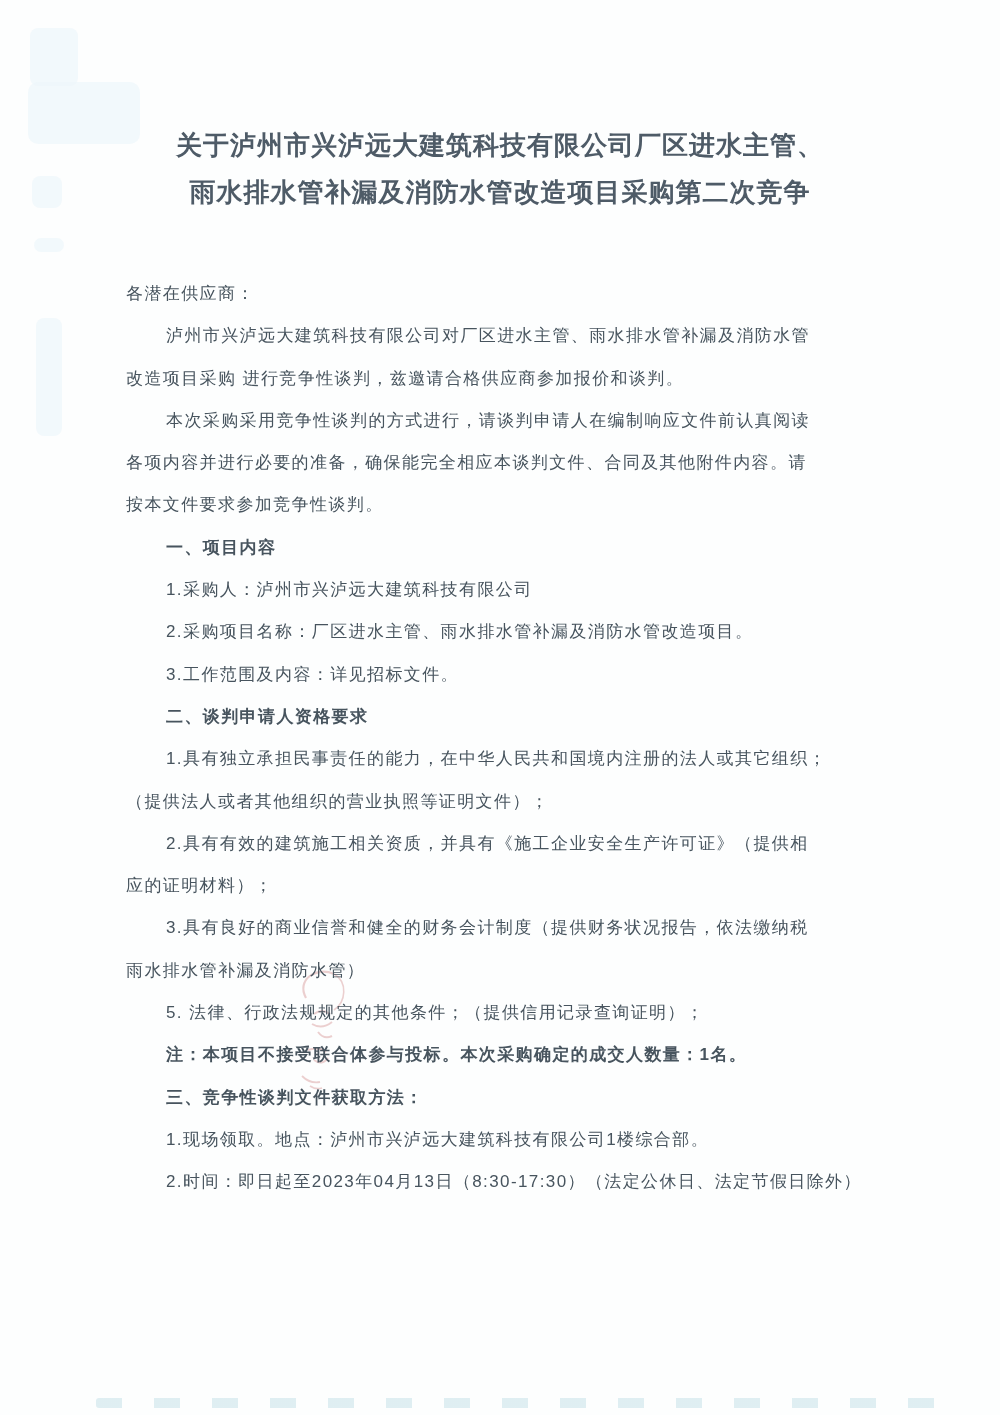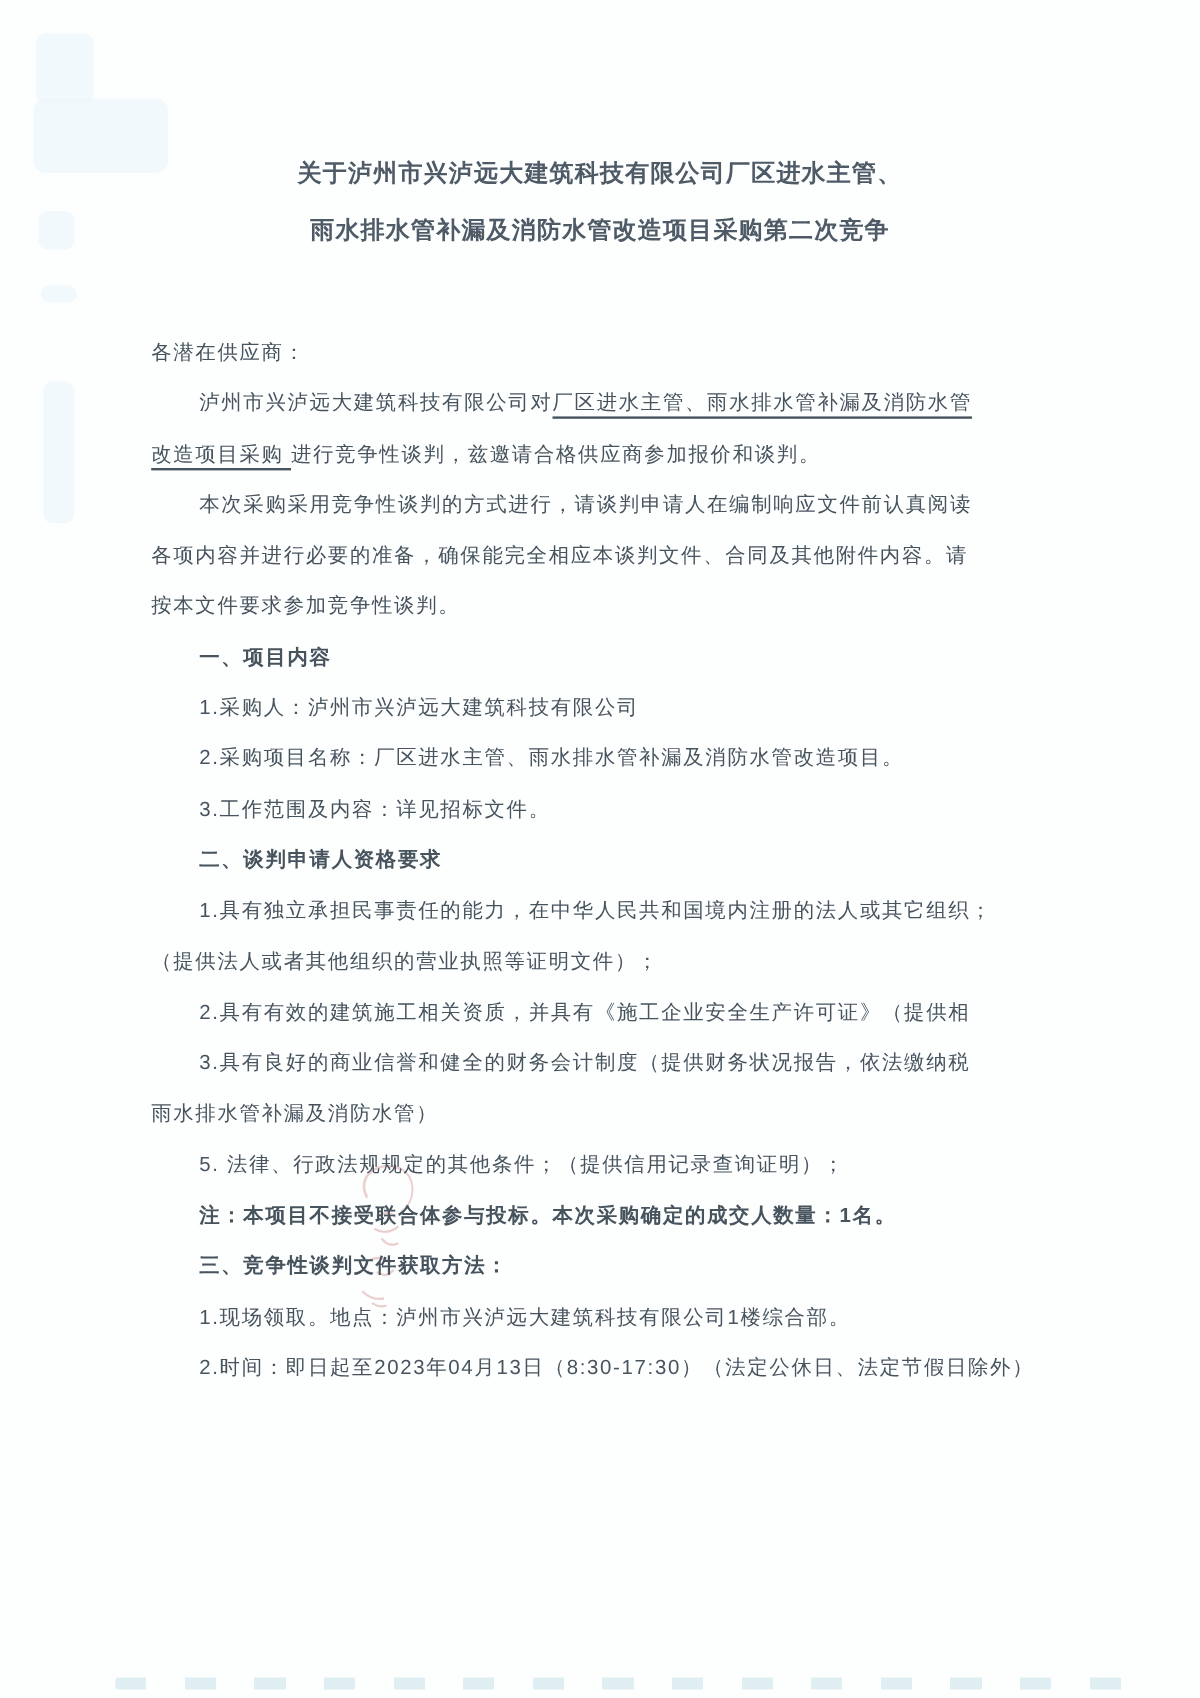--- a/index.html
+++ b/index.html
@@ -16,21 +16,21 @@
     overflow:hidden;
   }
   
   .title{
     position:absolute;
     top:122px;
     left:0;
     width:1000px;
     margin:0;
     text-align:center;
-    font-size:20px;
+    font-size:26px;
     font-weight:700;
     letter-spacing:1px;
     line-height:47px;
     color:var(--title-color,#4e5b67);
   }
   .title-line{white-space:nowrap;}
   
   .doc-body{
     position:absolute;
     top:273px;
@@ -38,21 +38,20 @@
     width:790px;
     font-size:17px;
     letter-spacing:1.4px;
     line-height:42.3px;
     color:var(--text-color,#47545e);
   }
   .line{white-space:nowrap;height:42.3px;}
   .line.indent{text-indent:40px;}
   .line.bold{font-weight:700;}
   .seg-u{
-    text-decoration:underline;
     text-underline-offset:6px;
     text-decoration-thickness:1.5px;
   }
   
   .artifact{position:absolute;pointer-events:none;}
   .blob{
     background:rgba(236,246,250,0.65);
     border-radius:8px;
   }
   .blob-a{left:30px;top:28px;width:48px;height:58px;}
@@ -110,20 +109,21 @@
       <div class="line"><span>各项内容并进行必要的准备，确保能完全相应本谈判文件、合同及其他附件内容。请</span></div>
       <div class="line"><span>按本文件要求参加竞争性谈判。</span></div>
       <div class="line indent bold"><span>一、项目内容</span></div>
       <div class="line indent"><span>1.采购人：泸州市兴泸远大建筑科技有限公司</span></div>
       <div class="line indent"><span>2.采购项目名称：厂区进水主管、雨水排水管补漏及消防水管改造项目。</span></div>
       <div class="line indent"><span>3.工作范围及内容：详见招标文件。</span></div>
       <div class="line indent bold"><span>二、谈判申请人资格要求</span></div>
       <div class="line indent"><span>1.具有独立承担民事责任的能力，在中华人民共和国境内注册的法人或其它组织；</span></div>
       <div class="line"><span>（提供法人或者其他组织的营业执照等证明文件）；</span></div>
       <div class="line indent"><span>2.具有有效的建筑施工相关资质，并具有《施工企业安全生产许可证》（提供相</span></div>
+      <div class="line"><span>应的证明材料）；</span></div>
       <div class="line indent"><span>3.具有良好的商业信誉和健全的财务会计制度（提供财务状况报告，依法缴纳税</span></div>
       <div class="line"><span>雨水排水管补漏及消防水管）</span></div>
       <div class="line indent"><span>5. 法律、行政法规规定的其他条件；（提供信用记录查询证明）；</span></div>
       <div class="line indent bold"><span>注：本项目不接受联合体参与投标。本次采购确定的成交人数量：1名。</span></div>
       <div class="line indent bold"><span>三、竞争性谈判文件获取方法：</span></div>
       <div class="line indent"><span>1.现场领取。地点：泸州市兴泸远大建筑科技有限公司1楼综合部。</span></div>
       <div class="line indent"><span>2.时间：即日起至2023年04月13日（8:30-17:30）（法定公休日、法定节假日除外）</span></div>
     </div>
 
 </div>

